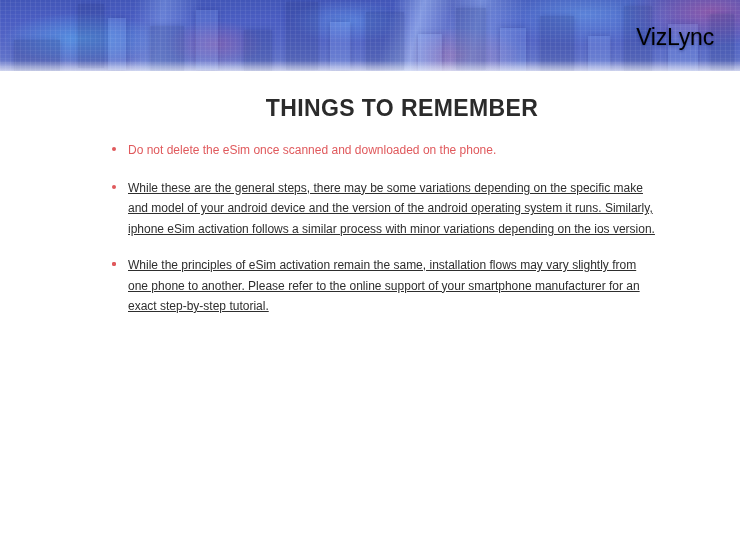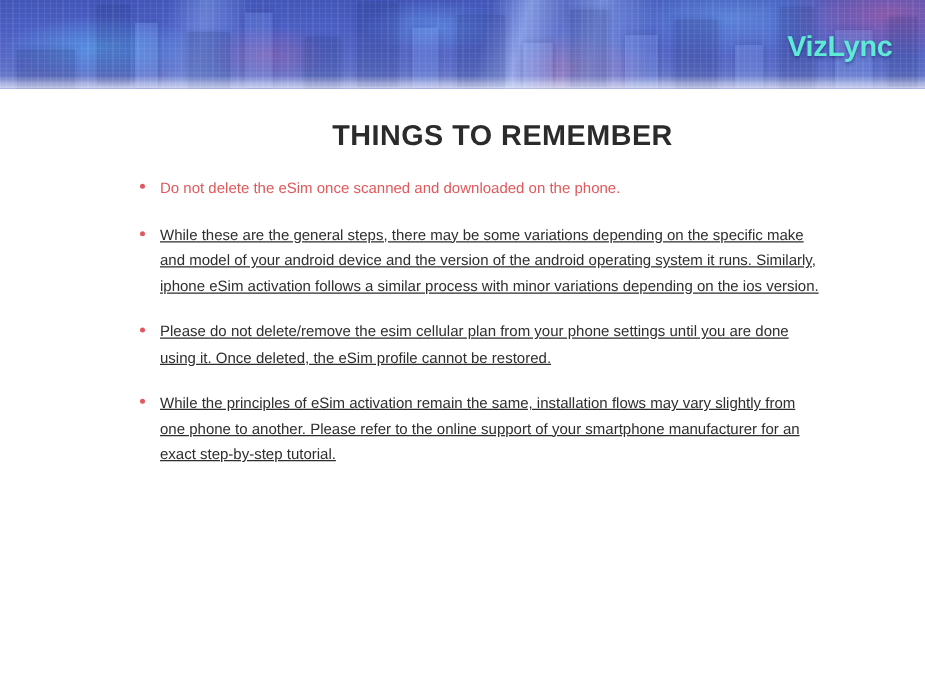--- a/index.html
+++ b/index.html
@@ -68,23 +68,23 @@
     position: absolute;
     left: 0; right: 0; bottom: 0;
     height: 10px;
     background: linear-gradient(180deg, rgba(255,255,255,0) 0%, rgba(255,255,255,0.55) 100%);
   }
 
   .logo {
     position: absolute;
     right: 26px;
     top: 24px;
-    color: #5eead4;
+    color: #000000;
     font-size: 23px;
-    font-weight: bold;
+    font-weight: normal;
     letter-spacing: -0.2px;
     font-family: "Liberation Sans", sans-serif;
     text-shadow: 0 1px 3px rgba(20,35,110,0.55);
     z-index: 3;
   }
 
   
   .slide-title {
     position: absolute;
     top: 95px;
@@ -164,21 +164,20 @@
   </div>
 
 
   <div class="bullet para">
     <span class="dot"></span>
     <span>While these are the general steps, there may be some variations depending on the specific make and model of your android device and the version of the android operating system it runs. Similarly, iphone eSim activation follows a similar process with minor variations depending on the ios version.</span>
   </div>
 
   <div class="bullet para">
     <span class="dot"></span>
-    <span>Please do not delete/remove the esim cellular plan from your phone settings until you are done using it. Once deleted, the eSim profile cannot be restored.</span>
   </div>
 
   <div class="bullet para">
     <span class="dot"></span>
     <span>While the principles of eSim activation remain the same, installation flows may vary slightly from one phone to another. Please refer to the online support of your smartphone manufacturer for an exact step-by-step tutorial.</span>
   </div>
 
 </div>
 
 </body></html>

